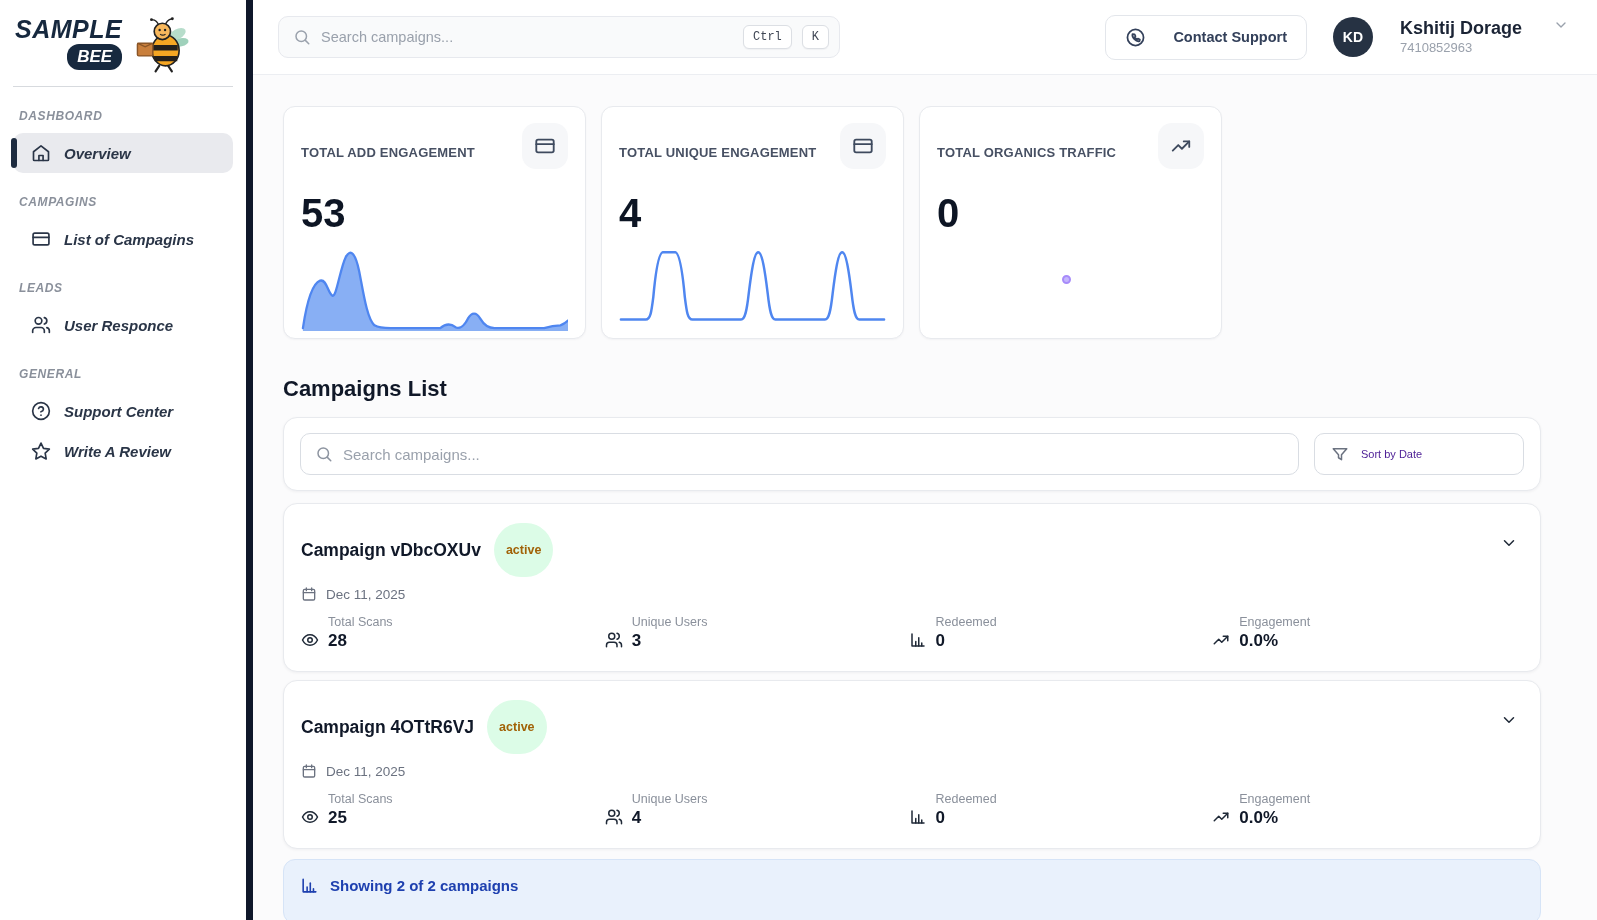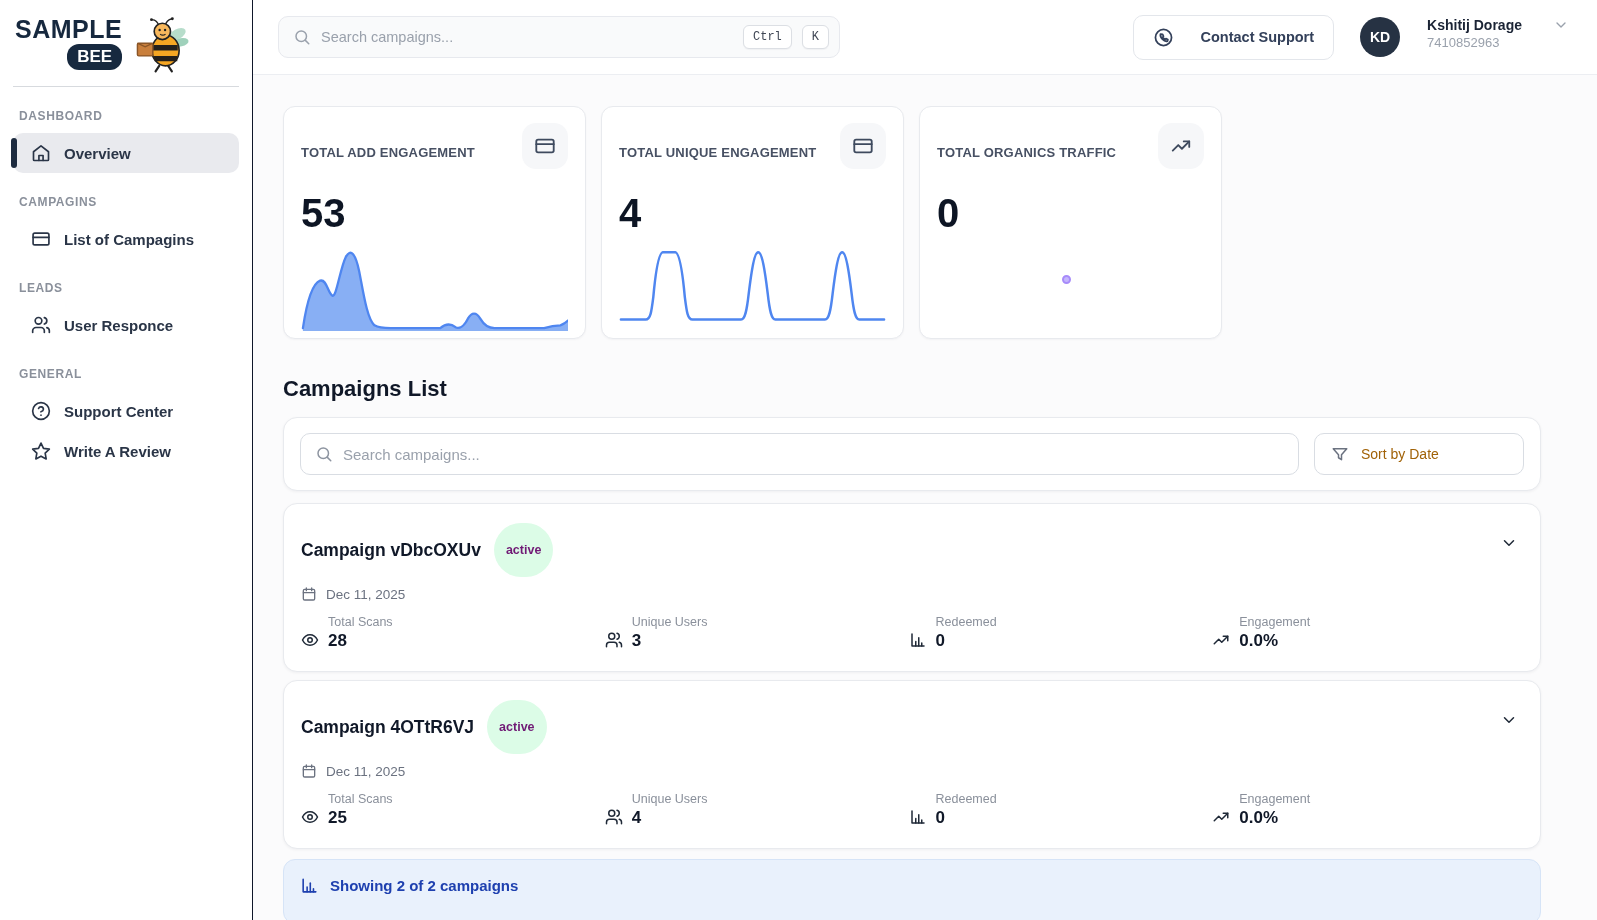--- a/index.html
+++ b/index.html
@@ -1,21 +1,21 @@
 <!DOCTYPE html>
 <html><head>
 <meta charset="utf-8">
 <style>
   * { margin:0; padding:0; box-sizing:border-box; }
   html,body { width:1597px; height:920px; overflow:hidden; background:#fff;
     font-family:"Liberation Sans", sans-serif; color:#1f2937; }
   .app { display:flex; width:100%; height:100%; }
 
   
-  .sidebar { width:253px; flex:0 0 253px; background:#fff; border-right:1px solid #0f172a; padding:14px 13px 0 13px; }
+  .sidebar { width:253px; flex:0 0 253px; background:#fff; border-right:7px solid #0f172a; padding:14px 13px 0 13px;font-style:italic; }
   .logo-row { display:flex; align-items:flex-start; gap:10px; padding:2px 2px 12px 2px; border-bottom:1px solid #d7dade; }
   .logo-text { display:flex; flex-direction:column; align-items:flex-start; }
   .logo-title { font-size:25px; font-weight:800; color:#16283e; letter-spacing:.5px; line-height:1.05; }
   .logo-badge { background:#17293f; color:#fff; font-weight:800; font-size:17px; padding:3px 10px; border-radius:12px; margin-top:2px; align-self:flex-end; }
   .bee { width:58px; height:58px; }
   .nav-label { font-size:12px; font-weight:700; letter-spacing:.6px; color:#8a909b; margin:22px 6px 10px 6px; }
   .nav-item { position:relative; display:flex; align-items:center; gap:13px; padding:10px 8px 10px 18px; border-radius:10px;
     font-size:15px; font-weight:600; color:#2a3547; cursor:pointer; }
   .nav-item .nav-ic { width:20px; height:20px; stroke:#2a3547; }
   .nav-item.active { background:#e9eaee; }
@@ -34,21 +34,21 @@
   .kbd { background:#fff; border:1px solid #dcdfe4; border-radius:6px; padding:4px 9px; font-size:12px; color:#3f4654;
     font-family:"Liberation Mono", monospace; box-shadow:0 1px 1px rgba(16,24,40,.04); }
   .topbar-right { margin-left:auto; display:flex; align-items:center; gap:26px; }
   .support-btn { display:flex; align-items:center; gap:27px; border:1px solid #e3e6eb; background:#fff; border-radius:10px;
     padding:11px 19px; font-size:14.5px; font-weight:600; color:#33405a; cursor:pointer; font-family:"Liberation Sans", sans-serif; }
   .support-btn svg { width:21px; height:21px; stroke:#33405a; }
   .user-chip { display:flex; align-items:flex-start; gap:27px; cursor:pointer; }
   .avatar { width:40px; height:40px; border-radius:50%; background:#263243; color:#fff; font-size:14px; font-weight:700;
     display:flex; align-items:center; justify-content:center; }
   .user-meta { display:flex; flex-direction:column; line-height:1.25; }
-  .user-name { font-size:14px; font-weight:700; color:#1b2435; }
+  .user-name { font-size:18px; font-weight:700; color:#1b2435; }
   .user-phone { font-size:13px; color:#9aa1ac; }
   .user-chip .chev { width:16px; height:16px; stroke:#9aa1ac; margin-left:4px; }
 
   
   .main { flex:1; background:#fbfbfc; padding:20px 56px 0 30px; overflow:hidden; }
   .h-title { font-size:22px; font-weight:700; color:#101828; }
   .stats-row { display:flex; gap:15px; margin-top:11px; }
   .stat-card { width:303px; height:233px; background:#fff; border:1px solid #e8eaee; border-radius:12px;
     box-shadow:0 1px 2px rgba(16,24,40,.04); padding:16px 17px 14px 17px; display:flex; flex-direction:column; position:relative; }
   .stat-head { display:flex; justify-content:space-between; align-items:flex-start; }
@@ -65,30 +65,30 @@
   .section-title { margin-top:37px; }
   .toolbar-card { margin-top:15px; background:#fff; border:1px solid #e8eaee; border-radius:14px;
     box-shadow:0 1px 3px rgba(16,24,40,.05); padding:15px 16px; display:flex; gap:15px; align-items:center; }
   .toolbar-search { flex:1; height:42px; background:#fff; border:1px solid #d9dde3; border-radius:10px;
     display:flex; align-items:center; gap:10px; padding:0 14px; }
   .toolbar-search svg { width:18px; height:18px; stroke:#8d94a0; }
   .toolbar-search input { flex:1; border:none; outline:none; font-size:15px; color:#374151; background:transparent;
     font-family:"Liberation Sans", sans-serif; }
   .toolbar-search input::placeholder { color:#9aa1ac; }
   .sort-btn { width:210px; height:42px; border:1px solid #d9dde3; background:#fff; border-radius:10px; cursor:pointer;
-    display:flex; align-items:center; justify-content:flex-start; gap:12px; padding:0 16px; font-size:14px; color:#a16207;
+    display:flex; align-items:center; justify-content:flex-start; gap:12px; padding:0 16px; font-size:11px; color:#4c1d95;
     font-family:"Liberation Sans", sans-serif; }
   .sort-btn svg { width:18px; height:18px; stroke:#6b7280; }
 
   .campaign-card { margin-top:12px; background:#fff; border:1px solid #e8eaee; border-radius:14px;
     box-shadow:0 1px 3px rgba(16,24,40,.05); padding:19px 24px 20px 17px; position:relative; }
   .campaign-card + .campaign-card { margin-top:8px; }
   .camp-title-row { display:flex; align-items:center; gap:13px; }
   .camp-name { font-size:17.5px; font-weight:700; color:#101828; }
-  .badge { background:#dcfce7; color:#701a75; font-size:12.5px; font-weight:600; border-radius:999px; padding:20px 12px; }
+  .badge { background:#dcfce7; color:#a16207; font-size:12.5px; font-weight:600; border-radius:999px; padding:20px 12px; }
   .camp-date { display:flex; align-items:center; gap:9px; color:#6b7280; font-size:13.5px; margin-top:9px; }
   .camp-date svg { width:16px; height:16px; stroke:#6b7280; }
   .camp-chev { position:absolute; right:22px; top:30px; width:18px; height:18px; stroke:#8d94a0; cursor:pointer; }
   .stats-grid { display:grid; grid-template-columns:repeat(4,1fr); margin-top:13px; }
   .mini-stat { display:flex; gap:9px; }
   .mini-stat .ms-ic { width:18px; height:18px; margin-top:16px; flex:0 0 18px; }
   .ms-col { display:flex; flex-direction:column; }
   .ms-label { font-size:12.5px; color:#8a909b; }
   .ms-value { font-size:17px; font-weight:700; color:#101828; margin-top:2px; }
   .c-blue { stroke:#3b82f6; } .c-green { stroke:#22c55e; } .c-purple { stroke:#c084fc; } .c-orange { stroke:#fb923c; }

